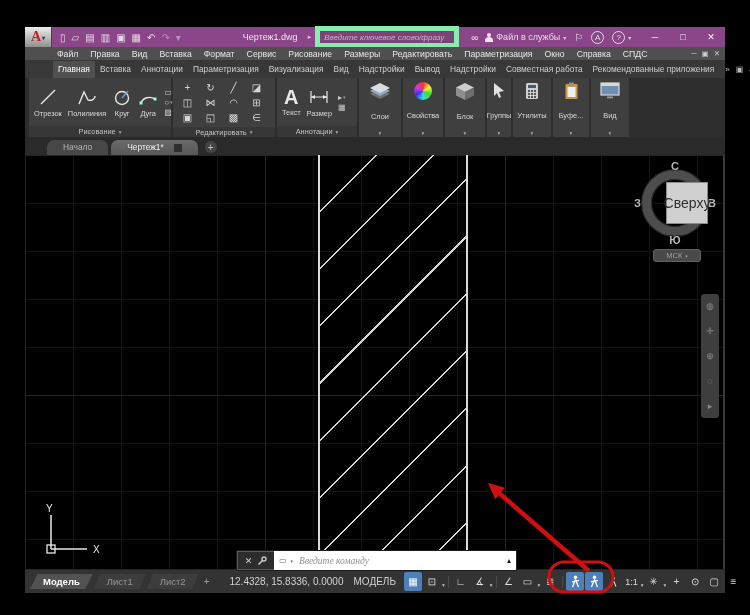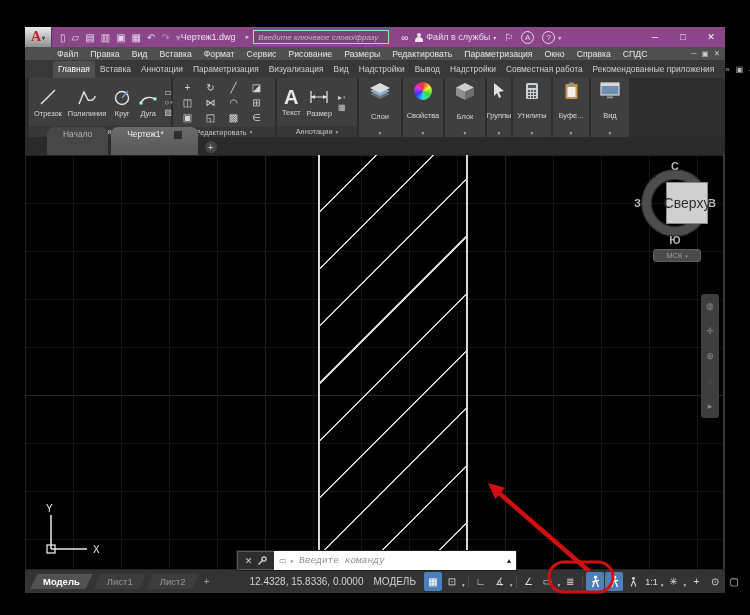--- a/index.html
+++ b/index.html
@@ -8,24 +8,24 @@
   .window{position:absolute;left:25px;top:27px;width:700px;height:566px;display:flex;flex-direction:column;background:#3c3c3c}
 
   
   .titlebar{height:20px;background:#8a4688;display:flex;align-items:center;color:#ead9ea;font-size:9px;flex:0 0 auto}
   .app-logo{width:26px;height:20px;background:linear-gradient(#ededed,#8f8f8f);display:flex;align-items:center;justify-content:center;
             color:#c51d1d;font-weight:bold;font-size:14px;font-family:"Liberation Serif",serif;border-right:1px solid #5f2f5f}
   .logo-caret{font-size:6px;color:#3a3a3a;margin-left:1px}
   .qat{display:flex;align-items:center;gap:6px;margin-left:8px;font-size:10px;color:#f2e6f2}
   .qat span{opacity:.9}
   .qat .dim{opacity:.45}
-  .doc-title{font-size:9px;color:#efe3ef;white-space:nowrap}
+  .doc-title{margin-left:62px;font-size:9px;color:#efe3ef;white-space:nowrap}
   .search-wrap{margin-left:10px;display:flex;align-items:center;gap:4px}
   .search-arrow{font-size:7px;color:#d8c2d8}
-  .search-wrap input{width:126px;height:12px;background:#7b4479;border:1px solid #86efac;color:#e6d0e4;font-size:8px;padding:0 4px}
+  .search-wrap input{width:126px;height:12px;background:#7b4479;border:5px solid #86efac;color:#e6d0e4;font-size:8px;padding:0 4px}
   .search-wrap input::placeholder{color:#cfaecd;font-style:italic}
   .tb-ic{margin-left:8px;font-size:10px;color:#f0e4f0}
   .person-glyph{width:9px;height:9px;position:relative;display:inline-block}
   .person-glyph::before{content:"";position:absolute;left:2.5px;top:0;width:4px;height:4px;border-radius:50%;background:#f0e4f0}
   .person-glyph::after{content:"";position:absolute;left:0.5px;top:4.5px;width:8px;height:4.5px;border-radius:4px 4px 0 0;background:#f0e4f0}
   .signin{display:flex;align-items:center;gap:3px;margin-left:6px;font-size:9px;white-space:nowrap}
   .mini-caret{font-size:6px;color:#e0cce0}
   .a-badge{width:11px;height:11px;border:1px solid #e8d6e8;border-radius:50%;display:flex;align-items:center;justify-content:center;font-size:8px;margin-left:8px}
   .help-badge{width:11px;height:11px;border:1px solid #e8d6e8;border-radius:50%;display:flex;align-items:center;justify-content:center;font-size:8px;margin-left:8px}
   .win-controls{margin-left:auto;display:flex;height:100%}
@@ -54,21 +54,21 @@
   .small-col{display:flex;flex-direction:column;justify-content:center;gap:1px;font-size:8px;color:#cfcfcf;margin-left:2px}
   .small-col .sc-row{display:flex;align-items:center;gap:1px}
   .sc-caret{font-size:5px;color:#9f9f9f}
   .edit-grid{display:grid;grid-template-columns:repeat(4,23px);grid-auto-rows:15px;align-items:center;justify-items:center;font-size:10px;color:#d6d6d6}
   .tall-panel{display:flex;flex-direction:column;align-items:center;justify-content:space-between;padding:4px 0 1px;font-size:7.4px;color:#d8d8d8;background:#3f3f3f;margin-right:2px}
   .tall-panel .tp-label{margin-top:1px}
   .color-wheel{width:18px;height:18px;border-radius:50%;background:conic-gradient(#e33,#ee3,#3d3,#3dd,#33e,#d3d,#e33)}
 
   
   .filetabs{height:18px;background:#2a2a2a;display:flex;align-items:flex-end;padding-left:22px;font-size:8.4px;flex:0 0 auto}
-  .ftab{padding:2px 16px 16px;border-radius:7px 7px 0 0;background:#474747;color:#b4b4b4;margin-right:3px;display:flex;align-items:flex-end}
+  .ftab{padding:2px 16px 3px;border-radius:7px 7px 0 0;background:#474747;color:#b4b4b4;margin-right:3px;display:flex;align-items:flex-end}
   .ftab.active{background:linear-gradient(#6a6a6a,#585858);color:#f0f0f0}
   .ftab-closebox{width:8px;height:8px;background:#2f2f2f;margin-left:10px}
   .ftab-plus{color:#bdbdbd;font-size:10px;margin:0 0 2px 4px;width:12px;height:12px;border-radius:50%;background:#444;display:flex;align-items:center;justify-content:center}
 
   
   .drawing{flex:1;position:relative;overflow:hidden;border-right:2px solid #383838;background-color:#000;
     background-image:
       repeating-linear-gradient(to right,#232323 0 1px,transparent 1px 240px),
       repeating-linear-gradient(to bottom,#232323 0 1px,transparent 1px 240px),
       repeating-linear-gradient(to right,#141414 0 1px,transparent 1px 48px),
@@ -87,31 +87,31 @@
       color:#9e9e9e;font-size:7.5px;display:flex;align-items:center;justify-content:center;gap:3px}
   .navbar{position:absolute;left:676px;top:139px;width:18px;height:124px;background:#3e3e3e;border-radius:3px;
       display:flex;flex-direction:column;align-items:center;justify-content:space-around;color:#8b8b8b;font-size:9px}
   .ucs-wrap{position:absolute;left:8px;top:348px}
 
   
   .cmdline{position:absolute;left:237px;top:551px;width:279px;height:19px;display:flex;z-index:10;box-shadow:0 0 0 1px #1d1d1d}
   .cmd-left{width:36px;background:#2d2d2d;border:1px solid #5a5a5a;border-right:none;display:flex;align-items:center;justify-content:center;gap:5px;color:#cfcfcf;font-size:9px}
   .cmd-field{flex:1;background:#fff;display:flex;align-items:center;padding:0 5px;gap:4px}
   .cmd-win{color:#6f6f6f;font-size:8px}
-  .cmd-field input{flex:1;border:none;outline:none;background:transparent;font-size:9.5px;color:#444;font-family:Liberation Mono, monospace}
+  .cmd-field input{flex:1;border:none;outline:none;background:transparent;font-size:9.5px;color:#444;font-family:Liberation Serif, serif}
   .cmd-field input::placeholder{color:#8f8f8f;font-style:italic}
   .cmd-up{color:#1d1d1d;font-size:8px}
 
   
   .strip{height:23px;background:#333;display:flex;align-items:center;border-top:1px solid #252525;flex:0 0 auto}
   .ltabs{display:flex;align-items:center;margin-left:5px}
   .ltab{height:15px;line-height:15px;padding:0 13px;clip-path:polygon(12% 0,100% 0,88% 100%,0 100%);background:#3d3d3d;color:#979797;font-size:9.5px;margin-right:1px}
   .ltab.active{background:#525252;color:#fff;font-weight:bold}
   .ltab-plus{color:#9a9a9a;font-size:10px;margin-left:4px}
-  .coords{margin-left:40px;font-size:10px;color:#d2d2d2;white-space:nowrap}
+  .coords{margin-left:20px;font-size:10px;color:#d2d2d2;white-space:nowrap}
   .space-label{margin-left:10px;font-size:10px;color:#d2d2d2}
   .sb-icons{display:flex;align-items:center;margin-left:8px;gap:1px;height:100%}
   .sb-btn{min-width:16px;height:19px;display:flex;align-items:center;justify-content:center;color:#dedede;font-size:10px;padding:0 1px;border-radius:2px}
   .sb-btn.active{background:#4d7fbb;color:#fff}
   .sb-caret{font-size:5.5px;color:#bdbdbd;align-self:center;margin-top:7px}
   .sb-sep{width:1px;height:12px;background:#4c4c4c;margin:0 2px}
   .sb-scale{font-size:9px;color:#dcdcdc;padding:0 2px}
 
   
   .overlay{position:absolute;inset:0;pointer-events:none;z-index:50}

